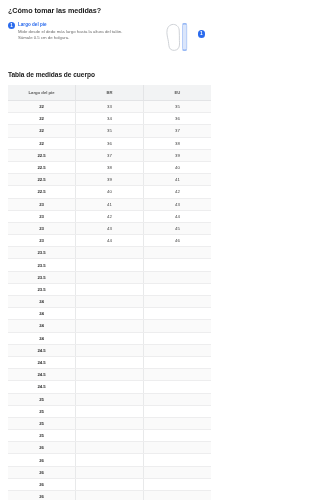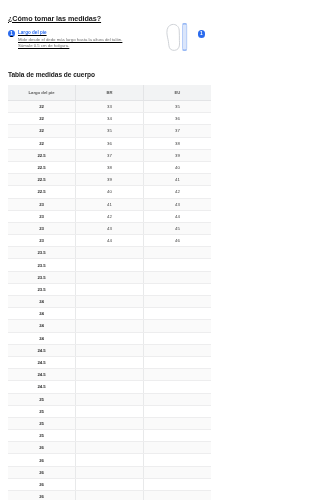--- a/index.html
+++ b/index.html
@@ -10,24 +10,23 @@
     font-family: "Liberation Sans", sans-serif;
     -webkit-font-smoothing: antialiased;
   }
   body { width: 219px; min-height: 500px; overflow-x: hidden; }
 
   .page { width: 219px; padding: 0 8px; }
 
   
   .howto {
     display: flex;
-    align-items: center;
+    align-items: flex-start;
     justify-content: space-between;
     padding: 7px 0 0 0;
-    text-decoration: underline;
   }
   .howto-text { width: 128px; }
   .howto-title {
     font-size: 7.2px;
     font-weight: bold;
     color: #1a1a1a;
     letter-spacing: -0.05px;
     margin: 0 0 7px 0;
     line-height: 1.1;
   }

